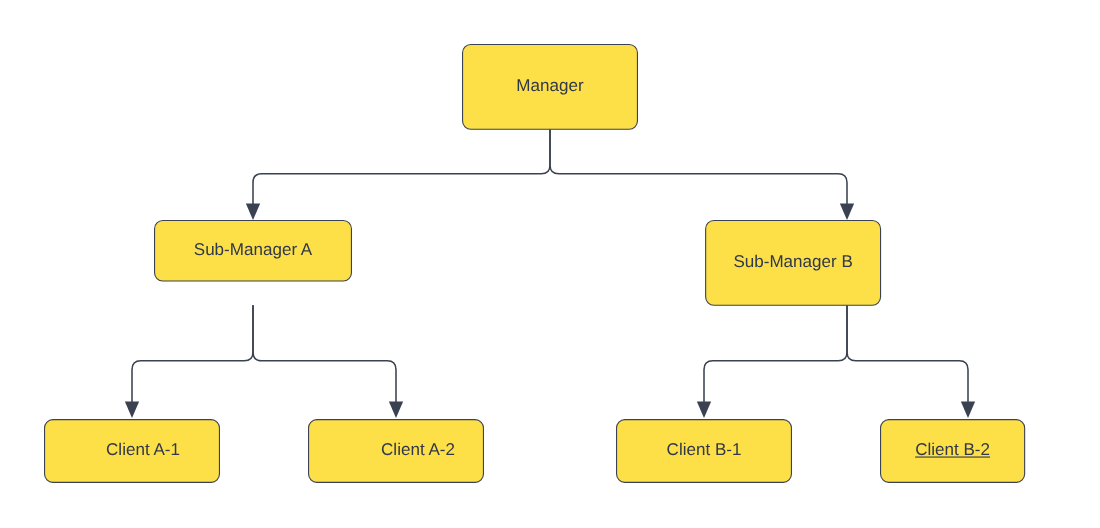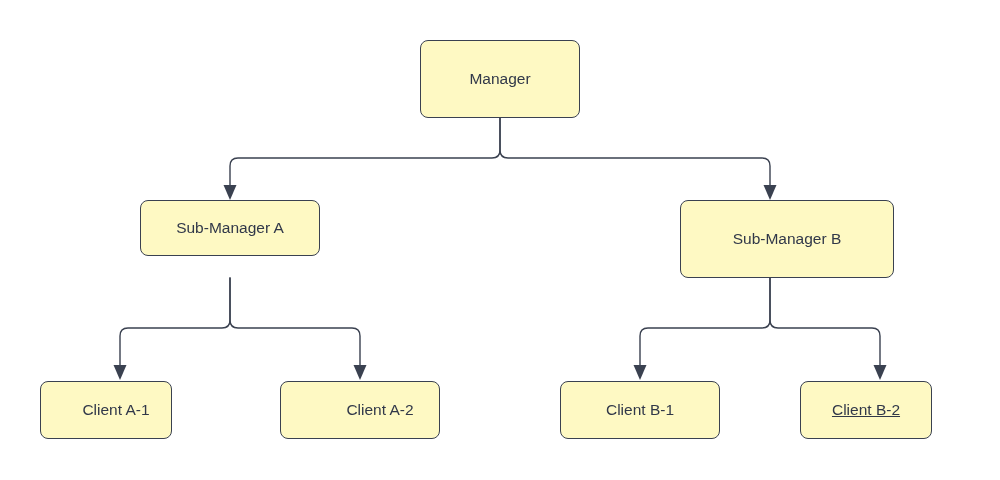--- a/index.html
+++ b/index.html
@@ -19,36 +19,36 @@
     position: absolute;
     left: 0;
     top: 0;
     width: 1000px;
     height: 480px;
     pointer-events: none;
   }
   .node {
     position: absolute;
     box-sizing: border-box;
-    background: #fef9c3;
+    background: #fde047;
     border: 1.5px solid #3a4150;
     border-radius: 8px;
     display: flex;
     align-items: center;
     justify-content: center;
     color: #313849;
     font-size: 15.5px;
     line-height: 1.2;
     text-align: center;
     cursor: default;
   }
   .node-manager   { left: 420px; top: 40px;  width: 160px; height: 78px; }
   .node-sub-a     { left: 140px; top: 200px; width: 180px; height: 56px; }
-  .node-sub-b     { left: 680px; top: 200px; width: 214px; height: 78px; }
-  .node-client-a1 { left: 40px;  top: 381px; width: 132px; height: 58px; padding-left: 20px; }
+  .node-sub-b     { left: 641px; top: 200px; width: 160px; height: 78px; }
+  .node-client-a1 { left: 40px;  top: 381px; width: 160px; height: 58px; padding-left: 20px; }
   .node-client-a2 { left: 280px; top: 381px; width: 160px; height: 58px; padding-left: 40px; }
   .node-client-b1 { left: 560px; top: 381px; width: 160px; height: 58px; }
   .node-client-b2 { left: 800px; top: 381px; width: 132px; height: 58px; text-decoration: underline; }
   .edge-path {
     fill: none;
     stroke: #3a4150;
     stroke-width: 1.4;
     stroke-linecap: round;
   }
   .arrow-head {

